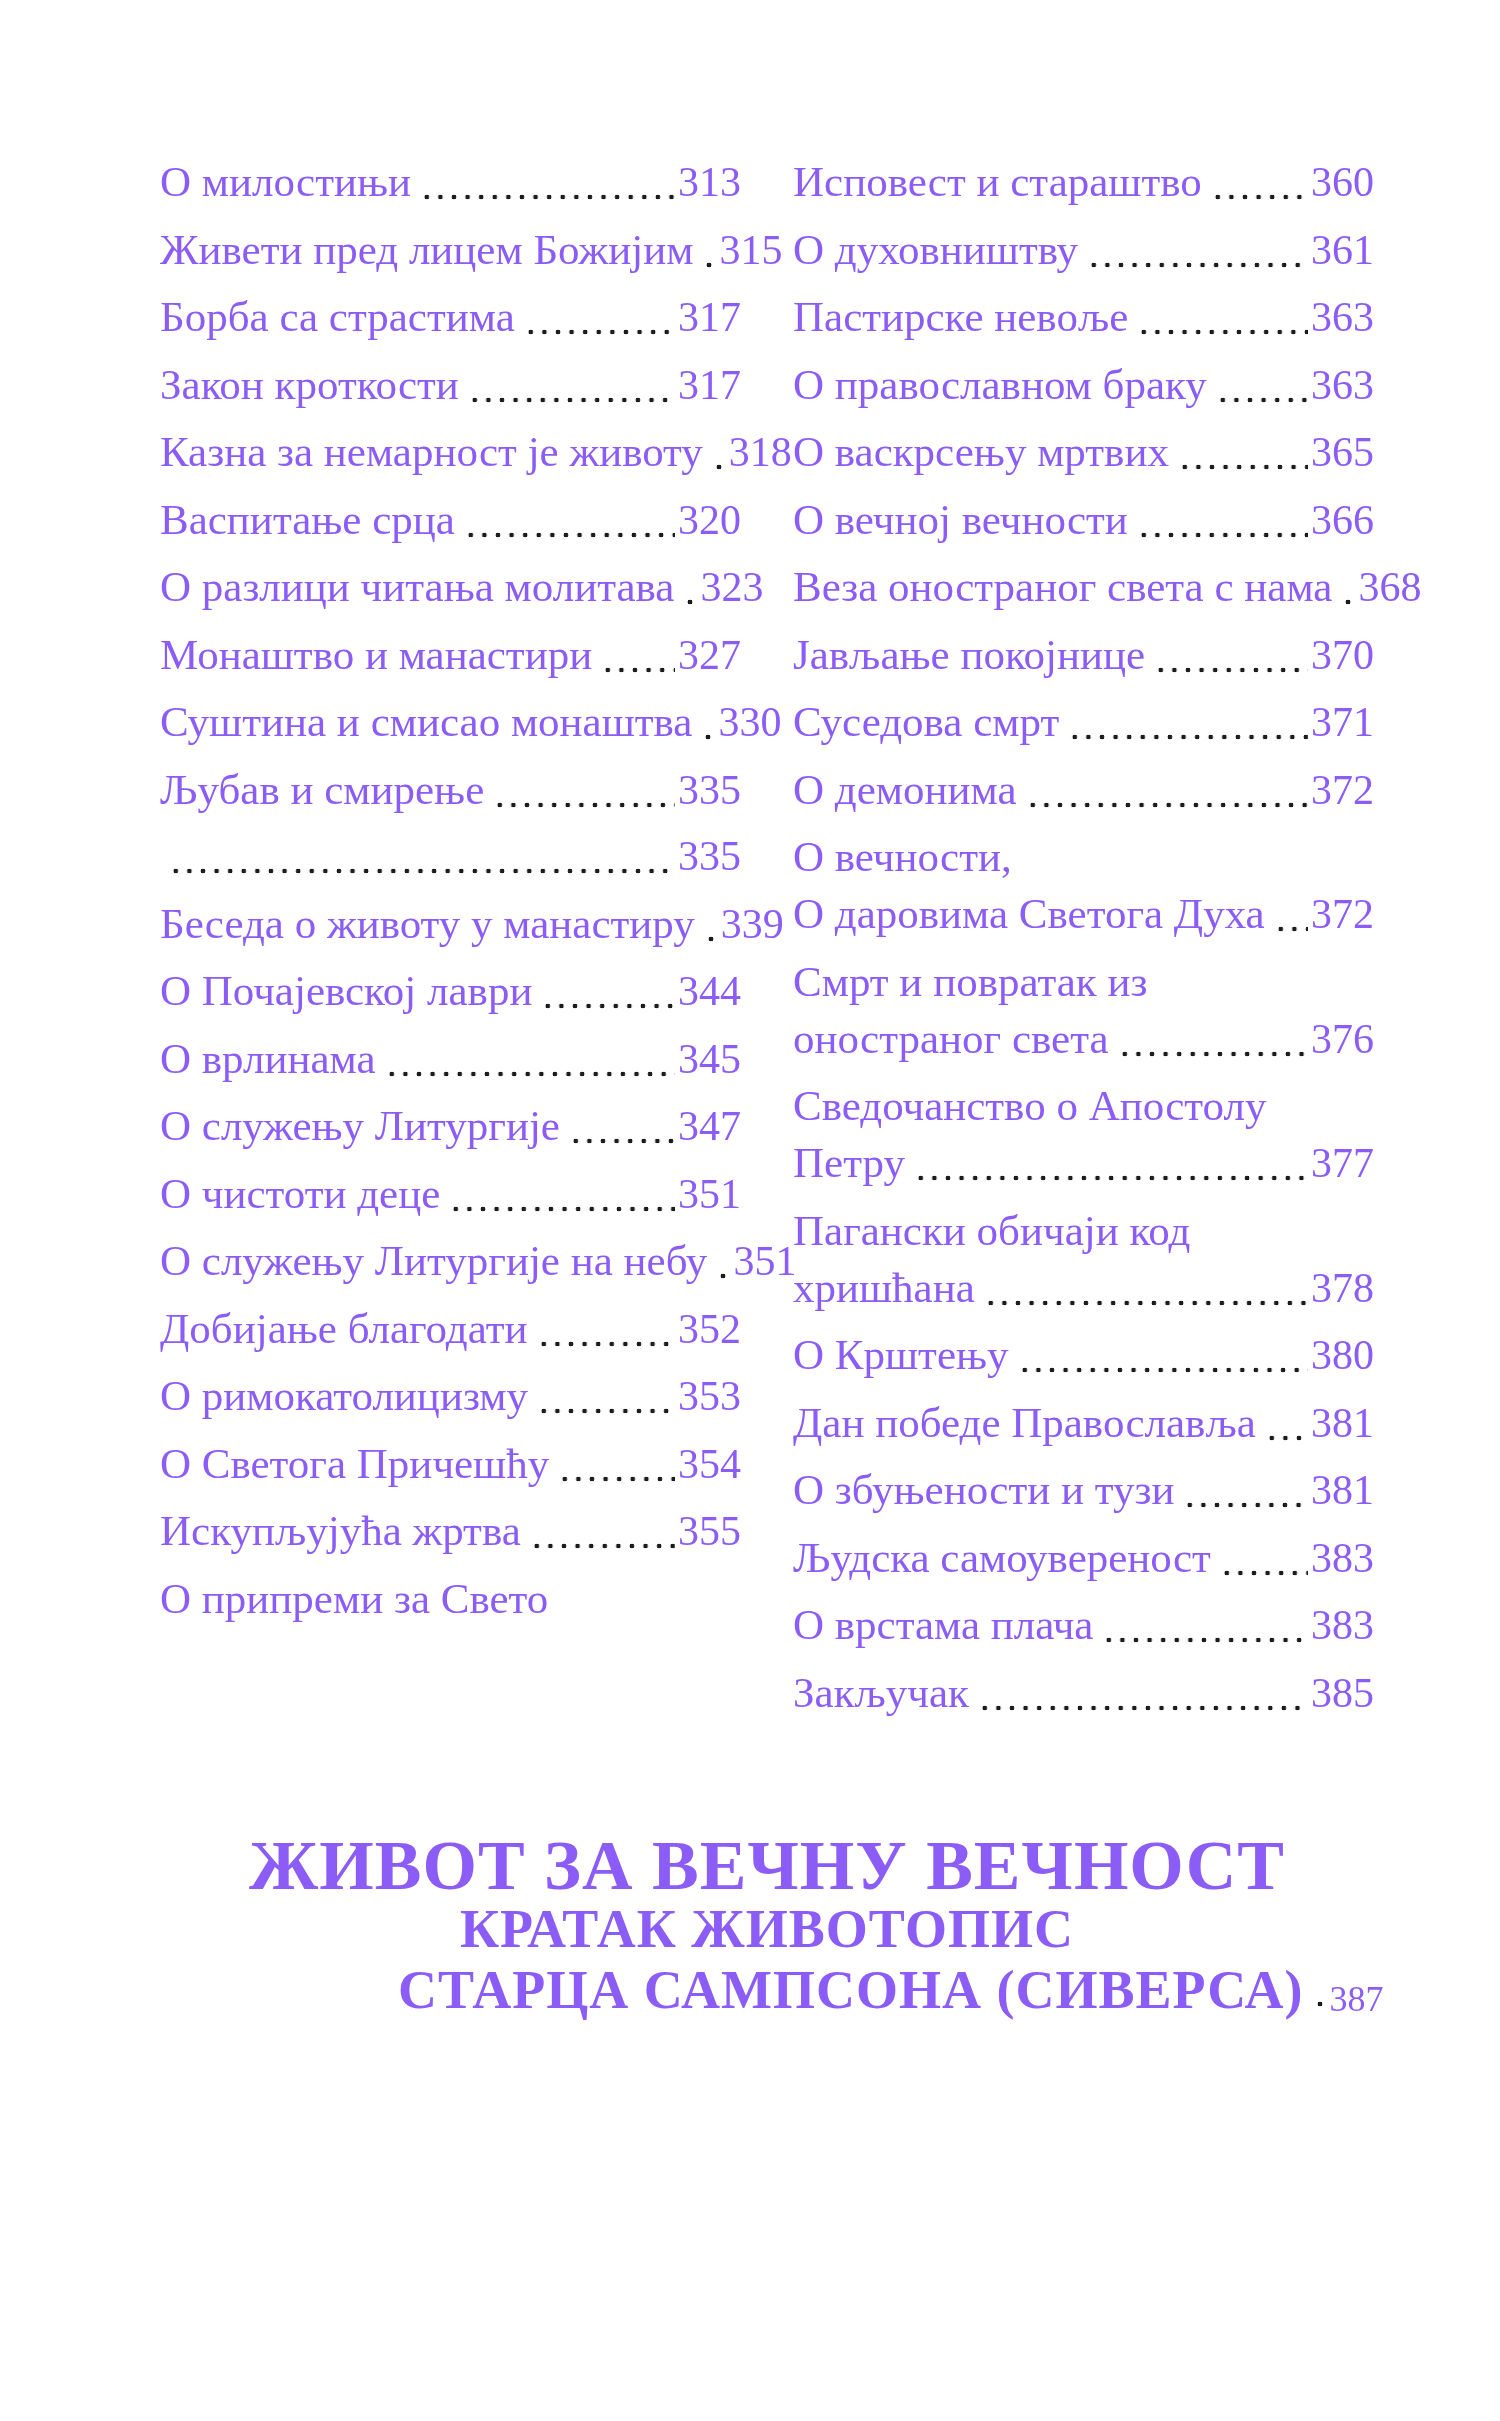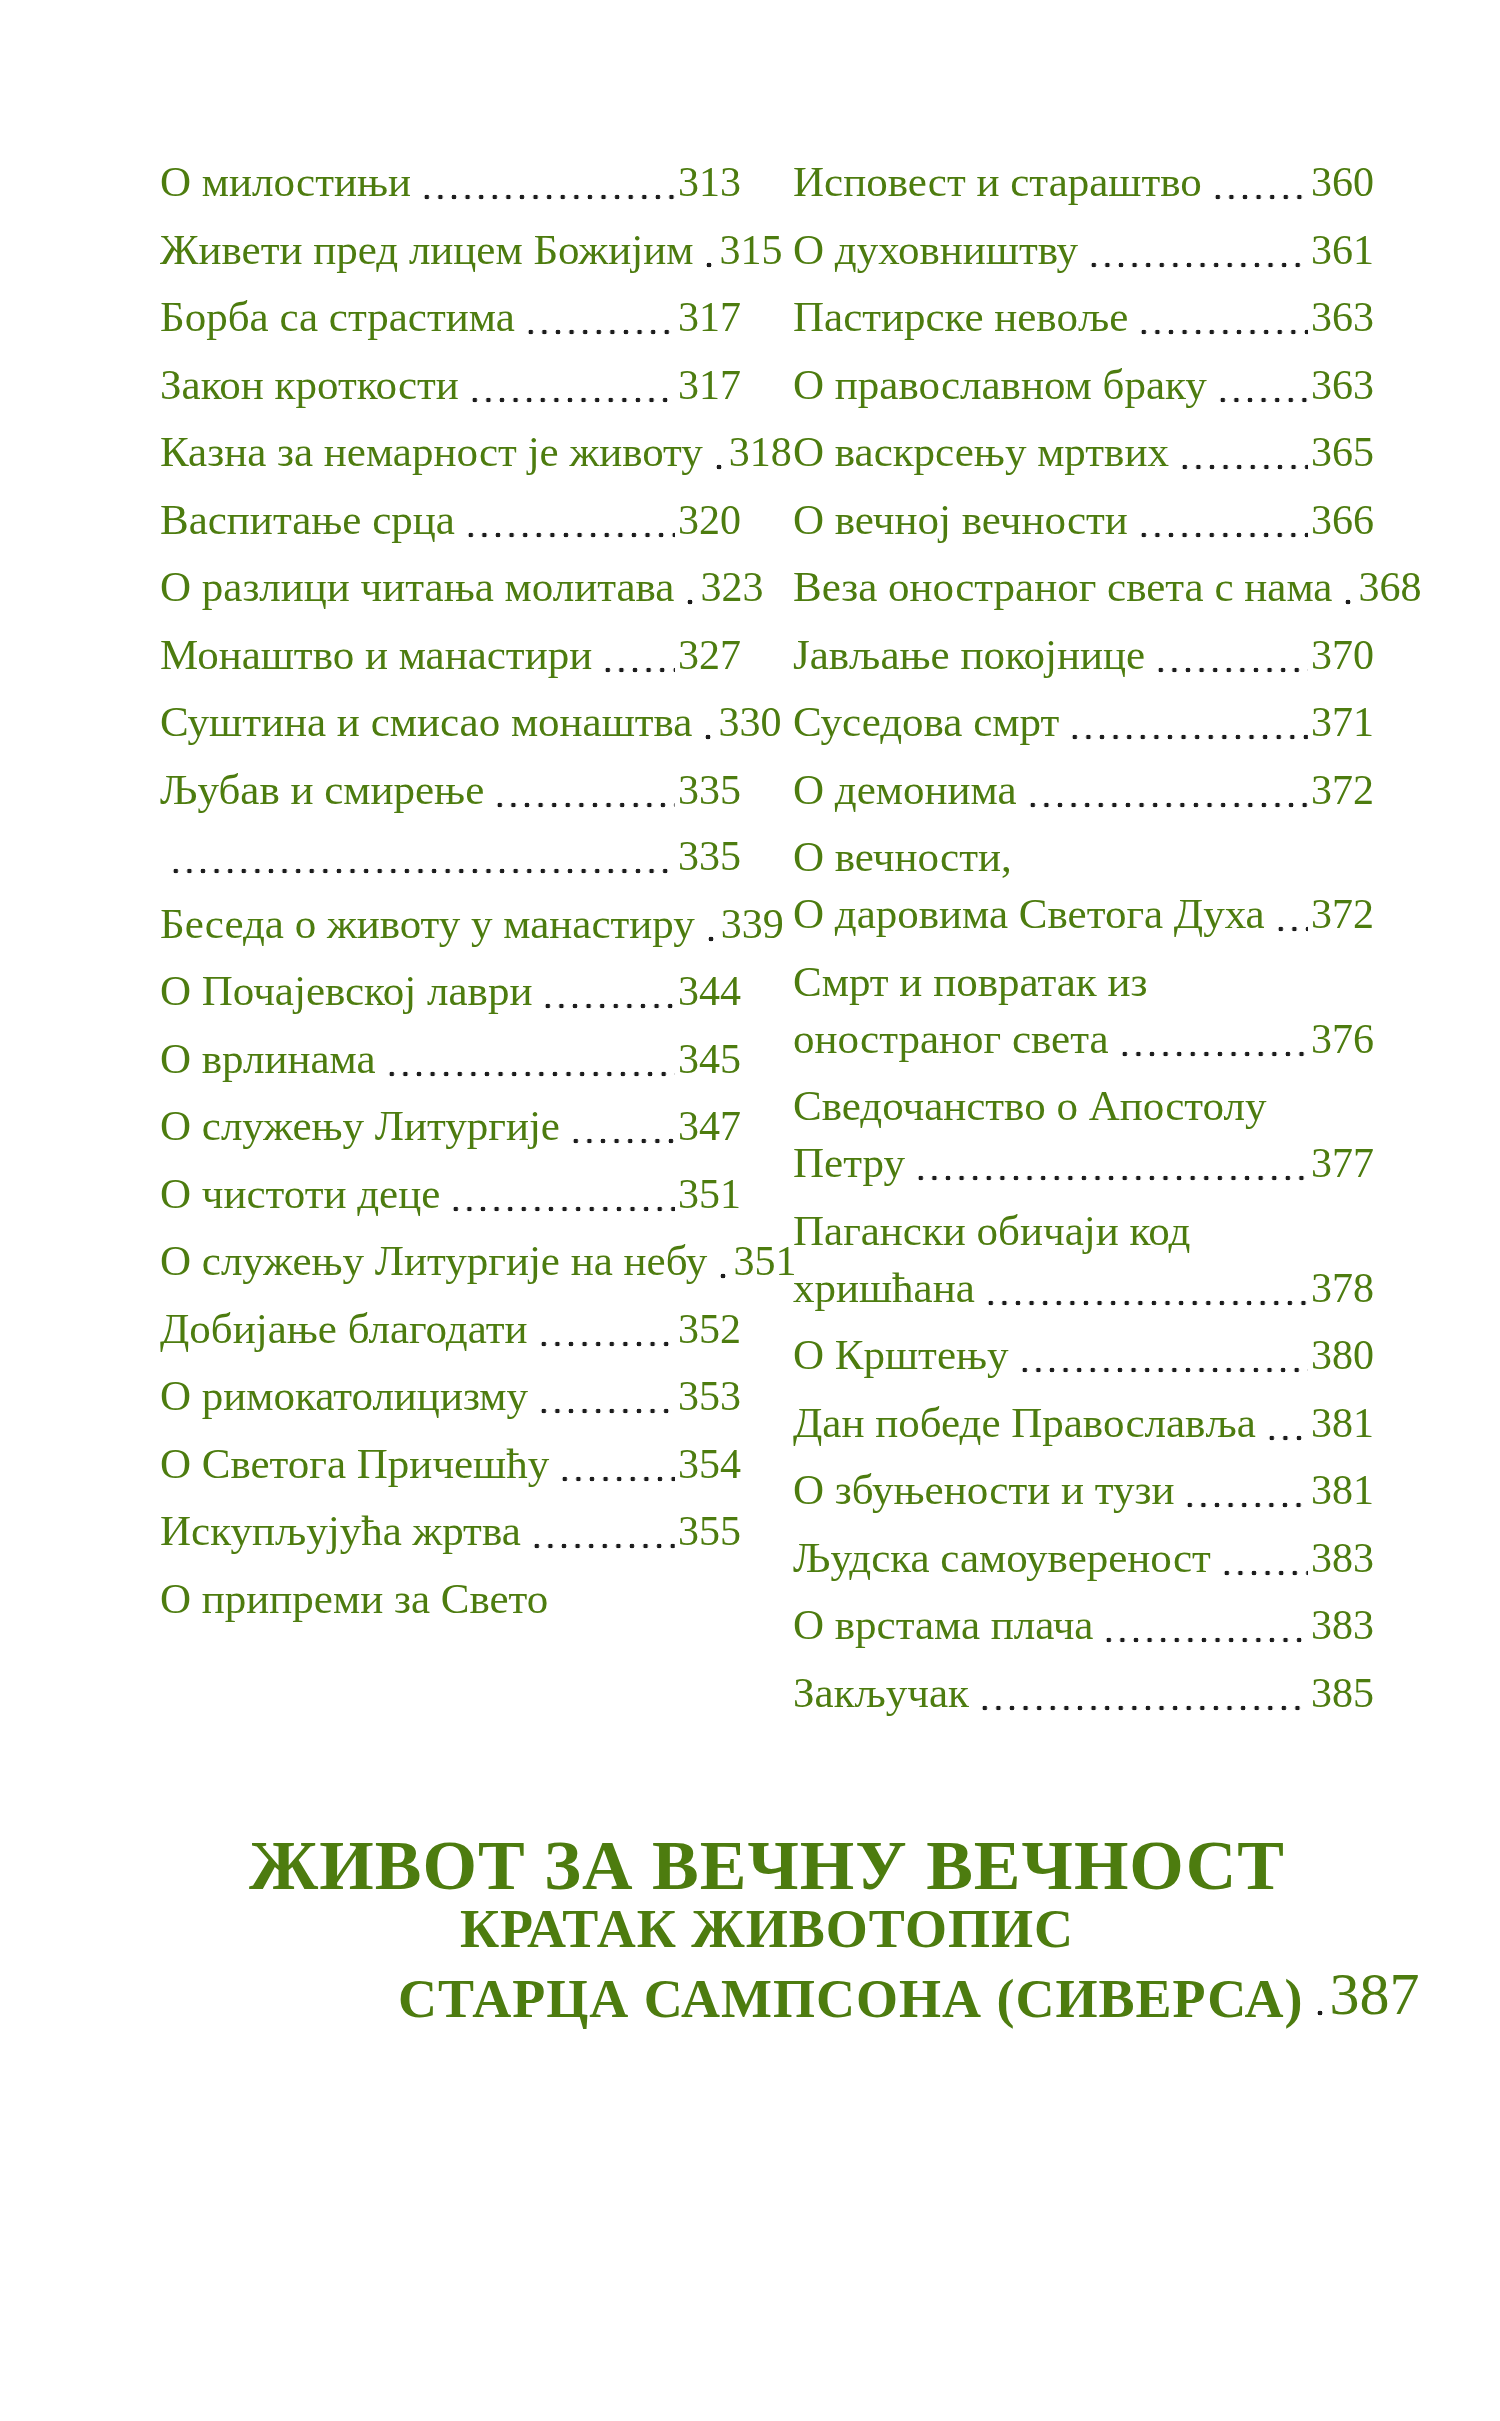--- a/index.html
+++ b/index.html
@@ -2,21 +2,21 @@
 <html lang="sr"><head>
 <meta charset="utf-8">
 <style>
   html, body { margin: 0; padding: 0; }
   .page {
     position: relative;
     width: 1500px;
     height: 2421px;
     background: #ffffff;
     font-family: "Liberation Serif", "DejaVu Serif", serif;
-    color: #4d7c0f;
+    color: #8b5cf6;
     overflow: hidden;
   }
   .col {
     position: absolute;
     top: 153px;
     width: 581px;
   }
   .col-left  { left: 160px; }
   .col-right { left: 793px; }
 
@@ -51,21 +51,21 @@
   .f1 { font-size: 70px; line-height: 66px; letter-spacing: 1px; }
   .f2 { font-size: 54px; line-height: 60px; letter-spacing: 1px; }
   .f3row {
     display: flex;
     align-items: flex-end;
     padding-left: 238px;
     margin-top: 1px;
   }
   .f3 { font-size: 54px; line-height: 60px; letter-spacing: 1px; white-space: nowrap; }
   .f3row .leader { background-position: left calc(100% - 13px); }
-  .f3pg { font-weight: 400; font-size: 60px; }
+  .f3pg { font-weight: 400; font-size: 36px; }
 </style>
 </head>
 <body>
 
 <div class="page">
   <div class="col col-left" id="col-left">
       <div class="entry">
         <div class="lrow">
           <span class="t">О милостињи</span>
           <span class="leader"></span>

